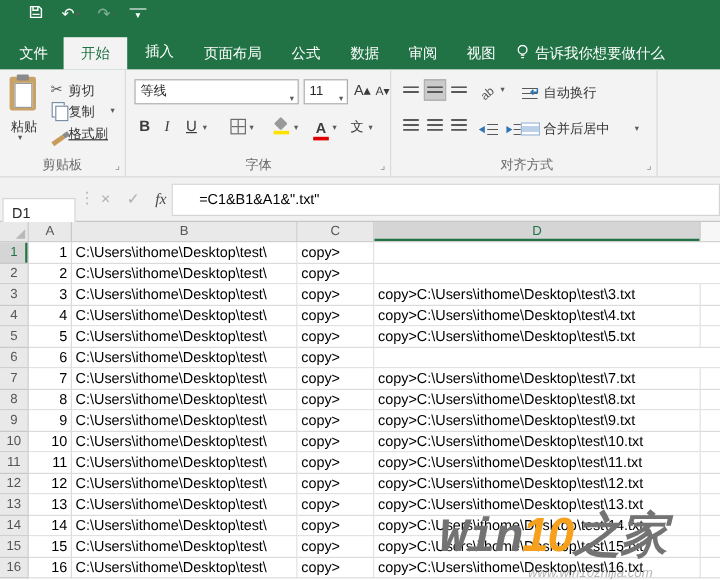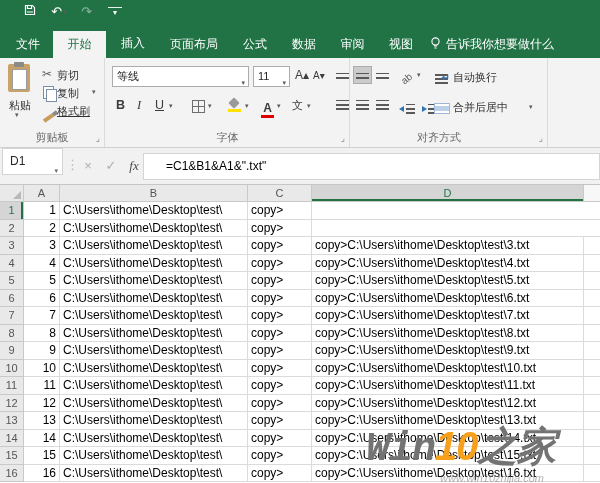--- a/index.html
+++ b/index.html
@@ -53,21 +53,21 @@
   .ic-wrap{position:relative;display:inline-block;width:13px;height:10px;}
   .ic-wrap .bars{width:13px;height:10px;}
   .ic-wrap:after{content:"↵";position:absolute;right:-2px;bottom:-3px;color:#2E75B6;font-size:10px;font-weight:bold;}
   .ic-merge{display:inline-block;width:16px;height:11px;box-sizing:border-box;border:1px solid #9DB7D8;background:linear-gradient(#BDD0E9,#BDD0E9) center/100% 5px no-repeat,#fff;}
   .ic-coin{position:relative;display:inline-block;width:16px;height:13px;}
   .ic-coin:before{content:"";position:absolute;left:0;top:0;width:10px;height:7px;background:#EFEFEF;border:1px solid #8a8a8a;}
   .ic-coin:after{content:"";position:absolute;right:0;bottom:0;width:8px;height:8px;border-radius:50%;background:#E8B33C;border:1px solid #C79A2E;}
   .ori{display:inline-block;transform:rotate(-40deg);font-size:10px;color:#555;}
   
   .fbar{position:absolute;left:0;top:148px;width:600px;height:37px;background:#F1F1F1;border-bottom:1px solid #C6C6C6;box-sizing:border-box;}
-  .namebox{position:absolute;left:2px;top:0;width:61px;height:27px;background:#fff;border:1px solid #D4D4D4;box-sizing:border-box;font-size:12px;color:#262626;line-height:25px;padding-left:7px;}
+  .namebox{position:absolute;left:2px;top:17px;width:61px;height:27px;background:#fff;border:1px solid #D4D4D4;box-sizing:border-box;font-size:12px;color:#262626;line-height:25px;padding-left:7px;}
   .namebox .da{position:absolute;right:4px;top:9px;color:#6a6a6a;}
   .fdots{position:absolute;left:66px;top:9px;color:#B9B9B9;font-size:13px;}
   .fbtn{position:absolute;top:8px;width:20px;height:20px;text-align:center;line-height:20px;font-size:13px;color:#ADADAD;}
   .fx{color:#4d4d4d;font-family:"Liberation Serif",serif;font-style:italic;font-size:13px;}
   .finput{position:absolute;left:143px;top:5px;right:0;height:27px;background:#fff;border:1px solid #D4D4D4;box-sizing:border-box;font-size:12px;color:#000;line-height:25px;padding-left:22px;white-space:nowrap;}
   
   .grid{position:absolute;left:0;top:185px;width:600px;height:298px;overflow:hidden;background:#fff;}
   .ghead{display:flex;height:17px;}
   .hcell{box-sizing:border-box;background:#E9E9E9;border-right:1px solid #C9C9C9;border-bottom:1px solid #C9C9C9;
          font-size:11px;color:#555;text-align:center;line-height:16px;flex:none;}
@@ -140,21 +140,21 @@
       <div class="rtext" style="left:57px;top:10px;">剪切</div>
       <div class="rico" style="left:43px;top:27px;"><span class="ic-copy"></span></div>
       <div class="rtext" style="left:57px;top:28px;">复制</div>
       <div class="rtext da" style="left:92px;top:30px;">▾</div>
       <div class="rico" style="left:43px;top:48px;"><span class="ic-brush"></span></div>
       <div class="rtext" style="left:57px;top:46px;text-decoration:underline;">格式刷</div>
       <div class="glabel">剪贴板</div>
       <div class="launcher">⌟</div>
     </div>
 
-    <div class="rgroup" style="left:106px;width:244px;">
+    <div class="rgroup" style="left:106px;width:220px;">
       <div class="combo" style="left:6px;top:8px;width:137px;"><span>等线</span><span class="da">▾</span></div>
       <div class="combo" style="left:147px;top:8px;width:37px;"><span>11</span><span class="da">▾</span></div>
       <div class="rtext" style="left:189px;top:10px;font-size:12px;color:#3b3b3b;">A▴</div>
       <div class="rtext" style="left:207px;top:12px;font-size:10px;color:#3b3b3b;">A▾</div>
       <div class="rtext fmt" style="left:10px;top:40px;font-weight:bold;">B</div>
       <div class="rtext fmt" style="left:31px;top:40px;font-style:italic;font-family:'Liberation Serif',serif;">I</div>
       <div class="rtext fmt" style="left:49px;top:40px;text-decoration:underline;">U</div>
       <div class="rtext da" style="left:63px;top:44px;">▾</div>
       <div class="rico" style="left:86px;top:41px;"><span class="ic-border"></span></div>
       <div class="rtext da" style="left:102px;top:44px;">▾</div>
@@ -252,21 +252,20 @@
           <div class="cell w-b">C:\Users\ithome\Desktop\test\</div>
           <div class="cell w-c">copy&gt;</div>
           <div class="cell w-d">copy&gt;C:\Users\ithome\Desktop\test\5.txt</div>
           <div class="cell w-e"></div>
         </div>
         <div class="grow">
           <div class="gnum">6</div>
           <div class="cell w-a">6</div>
           <div class="cell w-b">C:\Users\ithome\Desktop\test\</div>
           <div class="cell w-c">copy&gt;</div>
-          <div class="cell w-d">copy&gt;C:\Users\ithome\Desktop\test\6.txt</div>
           <div class="cell w-e"></div>
         </div>
         <div class="grow">
           <div class="gnum">7</div>
           <div class="cell w-a">7</div>
           <div class="cell w-b">C:\Users\ithome\Desktop\test\</div>
           <div class="cell w-c">copy&gt;</div>
           <div class="cell w-d">copy&gt;C:\Users\ithome\Desktop\test\7.txt</div>
           <div class="cell w-e"></div>
         </div>

